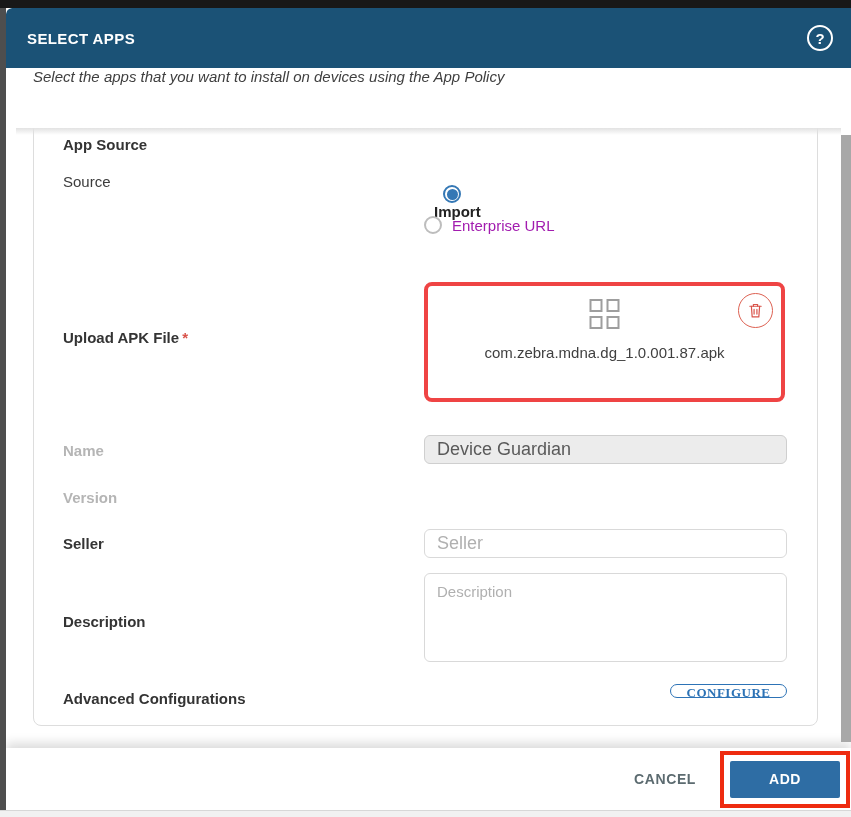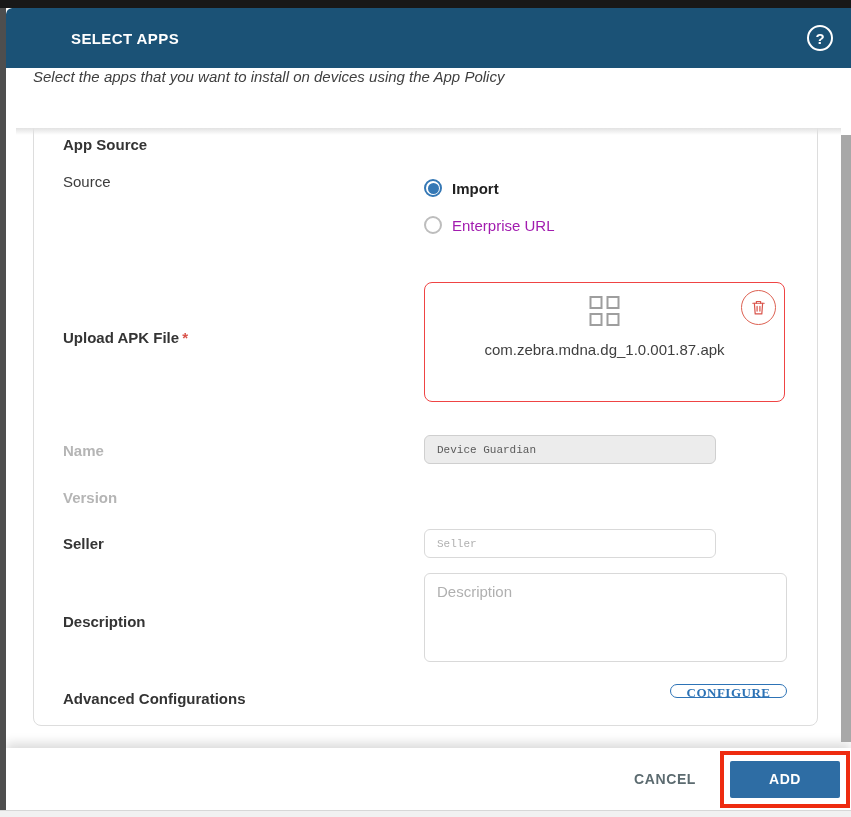--- a/index.html
+++ b/index.html
@@ -6,21 +6,21 @@
   html,body { width:851px; height:817px; background:#fff; font-family:"Liberation Sans", sans-serif; }
   .page { position:relative; width:851px; height:817px; overflow:hidden; background:#fff; }
 
   .top-bar { position:absolute; left:0; top:0; width:851px; height:8px; background:#181818; }
   .left-strip { position:absolute; left:0; top:8px; width:6px; height:802px; background:#4e4e4e; }
   .bottom-strip { position:absolute; left:0; top:810px; width:851px; height:7px; background:#f1f1f1; border-top:1px solid #d7d7d7; }
 
   .modal { position:absolute; left:6px; top:8px; width:845px; height:802px; background:#fff; border-top-left-radius:6px; overflow:hidden; }
 
   .modal-header { position:absolute; left:0; top:0; width:845px; height:60px; background:#1b5276; border-top-left-radius:6px; display:flex; align-items:center; }
-  .modal-title { color:#fff; font-size:15px; font-weight:bold; letter-spacing:.4px; padding-left:45px;margin-left:20px; }
+  .modal-title { color:#fff; font-size:15px; font-weight:bold; letter-spacing:.4px; padding-left:21px; }
   .help-icon { position:absolute; right:18px; top:17px; width:26px; height:26px; border:2px solid #fff; border-radius:50%; color:#fff; font-size:15px; font-weight:bold; display:flex; align-items:center; justify-content:center; cursor:pointer; }
 
   .subtitle-row { position:absolute; left:0; top:60px; width:845px; height:60px; display:flex; align-items:flex-start; background:#fff;font-style:italic; }
   .subtitle { font-size:15px; color:#3f3f3f; padding-left:27px; }
 
   .content { position:absolute; left:0; top:120px; width:845px; height:610px; overflow:hidden; background:#fff; }
   .scroll-shadow-top { position:absolute; left:10px; top:0; width:825px; height:7px; background:linear-gradient(#e2e2e2, rgba(255,255,255,0)); z-index:5; }
 
   .card { position:absolute; left:27px; top:-20px; width:785px; height:618px; background:#fff; border:1px solid #ddd; border-radius:8px; }
 
@@ -32,27 +32,27 @@
   .select-box { position:absolute; left:390px; top:11px; width:363px; height:37px; border:1px solid #c9c9c9; border-radius:8px; background:#fff; display:flex; align-items:center; padding:0 12px; font-size:15px; color:#333; cursor:pointer; }
   .select-box .chev { margin-left:auto; display:flex; }
 
   .radio-row { position:absolute; left:390px; display:flex; align-items:center; cursor:pointer; }
   .radio-outer { width:18px; height:18px; border-radius:50%; border:2px solid #bdbdbd; background:#fff; display:flex; align-items:center; justify-content:center; }
   .radio-row.checked .radio-outer { border-color:#3578b5; }
   .radio-dot { width:11px; height:11px; border-radius:50%; background:#3578b5; }
   .radio-label { margin-left:10px; font-size:15px; color:#a21caf; }
   .radio-row.checked .radio-label { font-weight:bold; color:#222; }
 
-  .upload-box { position:absolute; left:390px; top:173px; width:361px; height:120px; border:1px solid #ef4444; border-radius:8px; background:#fff; }
+  .upload-box { position:absolute; left:390px; top:173px; width:361px; height:120px; border:4px solid #ef4444; border-radius:8px; background:#fff; }
   .grid-icon { position:absolute; left:50%; top:13px; transform:translateX(-50%); width:31px; height:31px; display:grid; grid-template-columns:13px 13px; grid-template-rows:13px 13px; gap:4px; }
   .grid-icon span { border:2px solid #9e9e9e; background:#fff; }
   .file-name { position:absolute; left:0; top:58px; width:100%; text-align:center; font-size:15px; color:#3f3f3f; }
   .trash-btn { position:absolute; right:8px; top:7px; width:35px; height:35px; border-radius:50%; border:1.5px solid #dd6152; background:#fff; display:flex; align-items:center; justify-content:center; cursor:pointer; }
 
-  .text-field { position:absolute; left:390px; width:292px; height:29px; border:1px solid #d9d9d9; border-radius:6px; background:#fff; font-size:11px; color:#4f4f4f; padding:0 12px; font-family:Liberation Mono, monospace; outline:none; }
+  .text-field { position:absolute; left:390px; width:363px; height:29px; border:1px solid #d9d9d9; border-radius:6px; background:#fff; font-size:18px; color:#4f4f4f; padding:0 12px; font-family:Liberation Sans, sans-serif; outline:none; }
   .text-field:disabled { background:#ececec; border-color:#cfcfcf; color:#5a5a5a; }
   .text-field::placeholder, .text-area::placeholder { color:#b0b0b0; }
   .text-area { position:absolute; left:390px; top:464px; width:363px; height:89px; border:1px solid #d9d9d9; border-radius:6px; background:#fff; font-size:15px; color:#4f4f4f; padding:9px 12px; font-family:"Liberation Sans", sans-serif; resize:none; outline:none; }
 
   .configure-btn { position:absolute; left:636px; top:575px; width:117px; height:14px; border:1.5px solid #2d73b6; border-radius:15px; background:#fff; color:#2d73b6; font-size:13px; font-weight:bold; letter-spacing:.5px; font-family:Liberation Serif, serif; cursor:pointer; }
 
   .footer { position:absolute; left:0; top:740px; width:845px; height:62px; background:#fff; box-shadow:0 -5px 10px rgba(0,0,0,.14); display:flex; align-items:center; justify-content:flex-end; z-index:10; }
   .cancel-btn { background:none; border:none; color:#5c6b70; font-size:14px; font-weight:bold; letter-spacing:.6px; margin-right:24px; cursor:pointer; font-family:"Liberation Sans", sans-serif; }
   .highlight-rect { border:4px solid #ee2b10; padding:6px; margin-right:1px; }
   .add-btn { width:110px; height:37px; background:#2e6da4; border:none; color:#fff; font-size:14px; font-weight:bold; letter-spacing:.6px; border-radius:2px; cursor:pointer; font-family:"Liberation Sans", sans-serif; }
@@ -81,21 +81,21 @@
       <span class="subtitle">Select the apps that you want to install on devices using the App Policy</span>
     </div>
 
     <div class="content">
       <div class="card">
 
         <span class="f-label" style="top:27px;">App Source</span>
 
         <span class="f-label plain" style="top:64px;">Source</span>
 
-        <div class="radio-row checked" style="top:70px;">
+        <div class="radio-row checked" style="top:76px;flex-direction:column;">
           <span class="radio-outer">
               <span class="radio-dot"></span>
             </span>
           <span class="radio-label">Import</span>
         </div>
         <div class="radio-row" style="top:107px;">
           <span class="radio-outer"></span>
           <span class="radio-label">Enterprise URL</span>
         </div>
 

